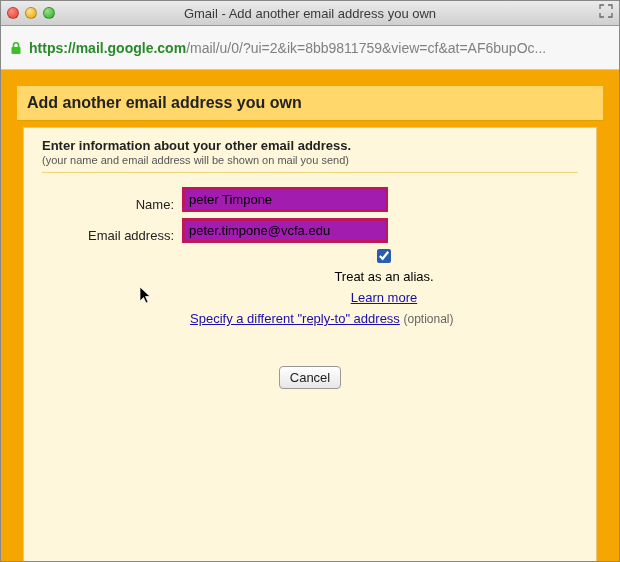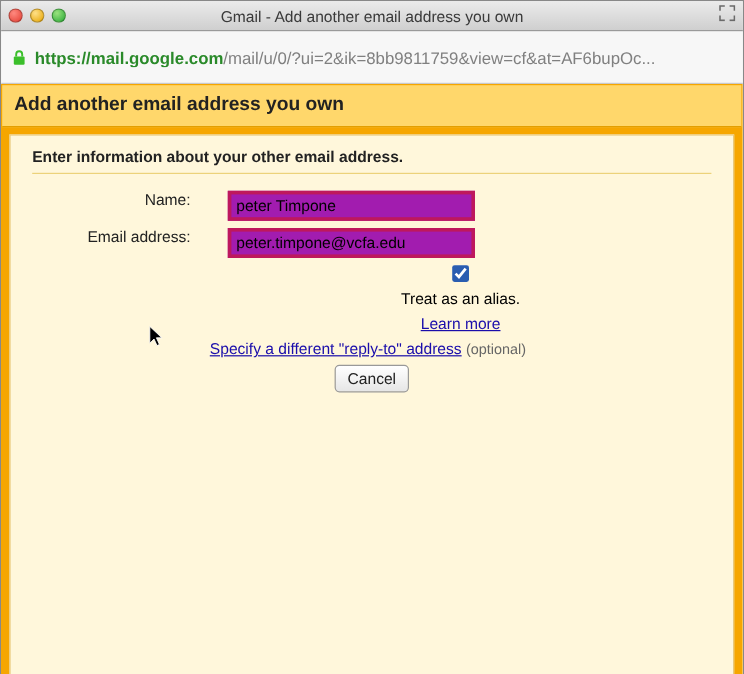--- a/index.html
+++ b/index.html
@@ -57,21 +57,21 @@
       font-size: 14px;
       white-space: nowrap; overflow: hidden; text-overflow: ellipsis;
       flex: 1;
       color: #333;
     }
     .url-text .scheme { color: #2a8a2a; font-weight: bold; }
     .url-text .rest { color: #808080; }
     .content {
       flex: 1;
       background: #f6a600;
-      padding: 1px;
+      padding: 16px;
       overflow: auto;
     }
     .page-header {
       padding: 8px 10px 8px 10px;
       background: #ffd76b;
       border-bottom: 1px solid #e39e00;
     }
     .page-header h1 {
       font-size: 16px; font-weight: bold; color: #222;
     }
@@ -86,21 +86,21 @@
     .section-title {
       font-size: 13px; font-weight: bold; color: #222;
     }
     .section-sub {
       font-size: 11px; color: #555; margin-top: 1px;
     }
     .hr {
       border: none; border-top: 1px solid #ecd27a; margin: 6px 0 14px 0;
     }
     .form-row {
-      display: flex; align-items: flex-start; margin-bottom: 6px; gap: 23px;
+      display: flex; align-items: flex-end; margin-bottom: 6px;
     }
     .form-label {
       width: 140px; text-align: right; padding-right: 8px;
       color: #222;
     }
     .form-input {
       width: 206px;
       padding: 2px 4px;
       border: 3px solid #be185d;
       font-size: 13px;
@@ -116,21 +116,21 @@
     .alias-row input[type=checkbox]{
       width: 14px; height: 14px;
       accent-color: #2a5db0;
     }
     .link { color: #1a0dab; text-decoration: underline; cursor: pointer; text-align: right; }
     .reply-row {
       margin-left: 148px; margin-top: 6px;
     }
     .optional { color: #666; font-size: 12px; }
     .button-row {
-      text-align: center; margin-top: 6px;
+      text-align: center; margin-top: 40px;
       display: flex; gap: 26px; justify-content: center;
     }
     .btn {
       background: linear-gradient(to bottom, #ffffff, #e6e6e6);
       border: 1px solid #999;
       border-radius: 4px;
       padding: 3px 10px;
       font-size: 13px;
       cursor: pointer;
       color: #222;
@@ -174,20 +174,21 @@
     </span>
   </div>
 
   <div class="content">
     <div class="page-header">
       <h1>Add another email address you own</h1>
     </div>
 
     <div class="card">
       <div class="section-title">Enter information about your other email address.</div>
+      <div class="section-sub">(your name and email address will be shown on mail you send)</div>
       <hr class="hr">
 
       <div class="form-row">
         <label class="form-label">Name:</label>
         <input class="form-input" type="text" value="peter Timpone" style="">
       </div>
 
       <div class="form-row">
         <label class="form-label">Email address:</label>
         <input class="form-input" type="text" value="peter.timpone@vcfa.edu" style="">

